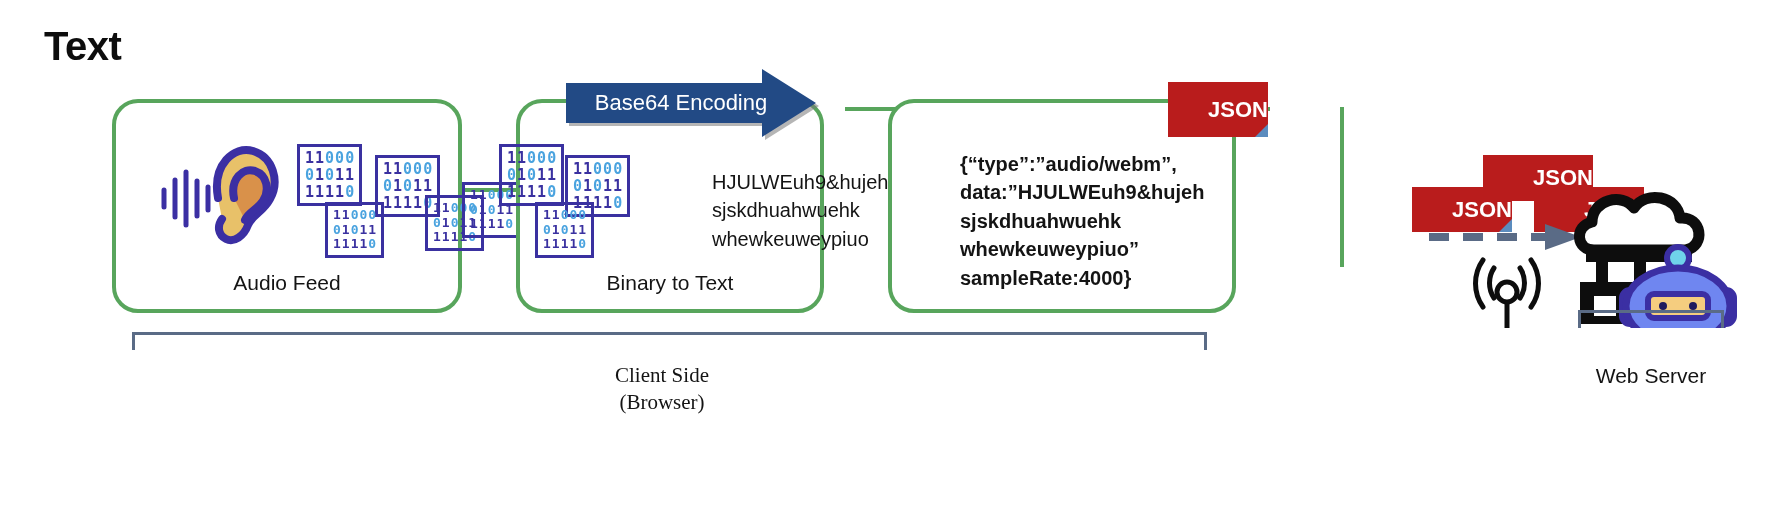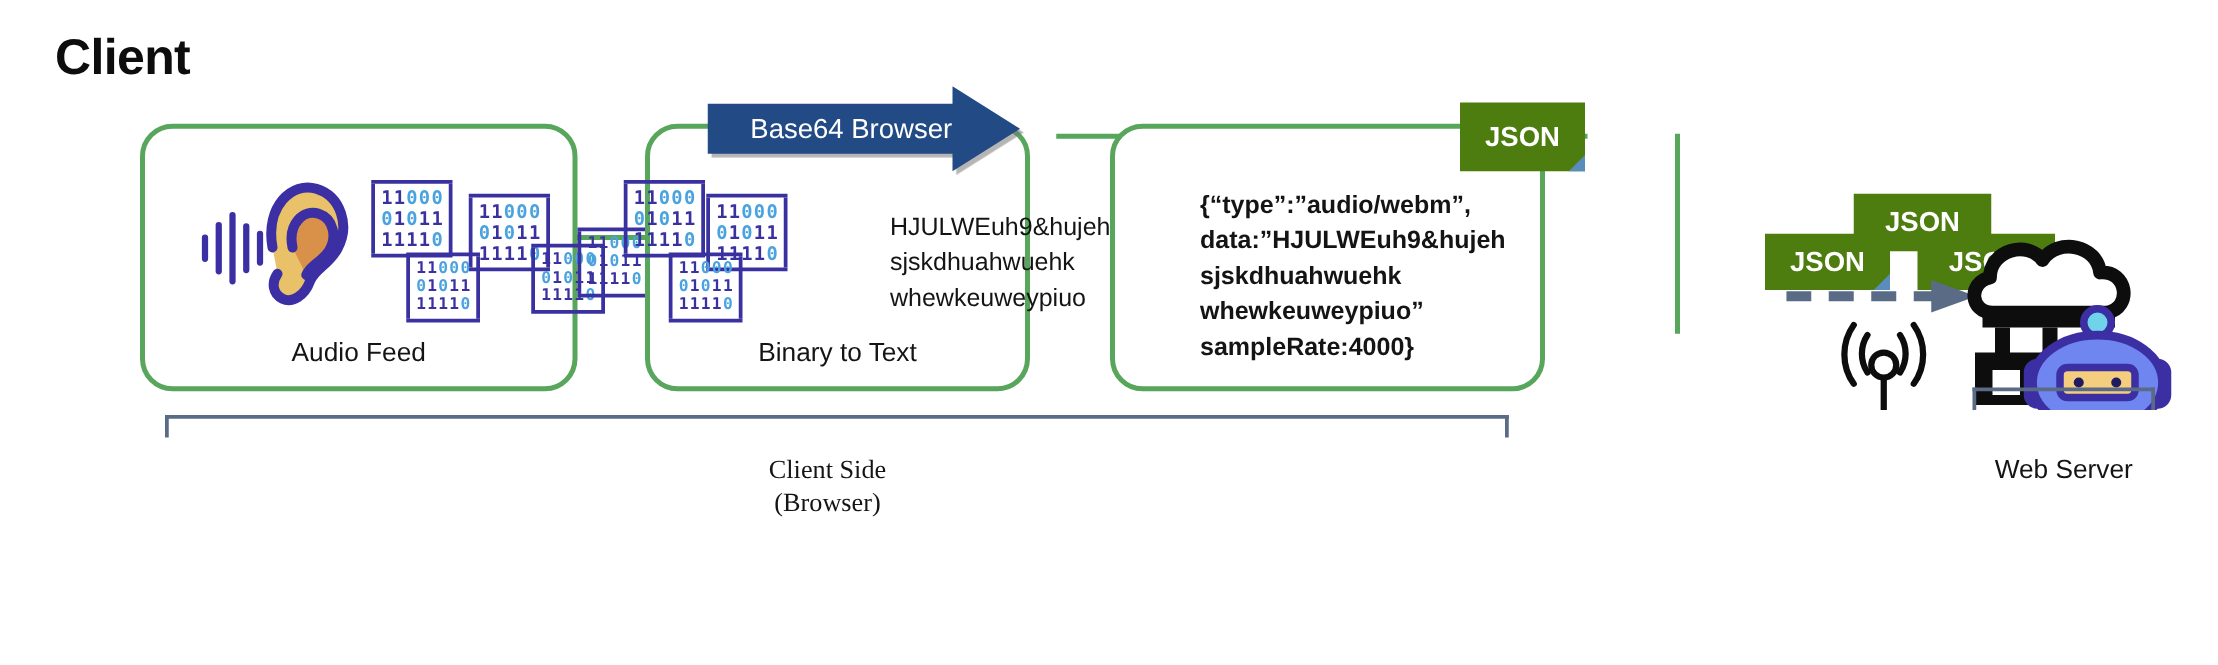--- a/index.html
+++ b/index.html
@@ -118,27 +118,27 @@
     position: absolute;
     font-size: 20px;
     line-height: 1.42;
     color: #141414;
     white-space: pre-line;
   }
 
   
   .json-badge {
     position: absolute;
-    background: #4d7c0f;
+    background: #b91c1c;
     color: #ffffff;
     font-size: 22px;
     font-weight: bold;
     display: flex;
     align-items: center;
-    justify-content: center;
+    justify-content: flex-end;
     box-sizing: border-box;
   }
   .json-badge .notch {
     position: absolute;
     right: 0;
     bottom: 0;
     width: 0;
     height: 0;
     border-left: 13px solid transparent;
     border-bottom: 13px solid #5b8cbe;
@@ -181,21 +181,21 @@
     top: 178px;
     width: 200px;
     height: 150px;
   }
 </style>
 </head>
 <body>
 
 <div id="canvas">
 
-  <div class="page-title">Client</div>
+  <div class="page-title">Text</div>
 
   <div class="connector" style="left:455px; top:188px; width:70px;"></div>
   <div class="connector" style="left:845px; top:107px; width:70px;"></div>
   <div class="connector" style="left:1215px; top:107px; width:55px;"></div>
   <div class="connector" style="left:1340px; top:107px; width:4px; height:160px;"></div>
 
   <div class="stage" style="left:112px; top:99px; width:350px; height:214px;">
     <div class="stage-label">Audio Feed</div>
   </div>
 
@@ -232,21 +232,21 @@
 
   <div class="mono-text" style="left:712px; top:168px; width:190px;">HJULWEuh9&amp;hujeh
 sjskdhuahwuehk
 whewkeuweypiuo</div>
 
   <div class="b64-arrow">
     <svg width="250" height="68" viewBox="0 0 250 68">
       <polygon points="0,14 196,14 196,0 250,34 196,68 196,54 0,54" fill="#224a85"></polygon>
     </svg>
   </div>
-  <div class="b64-label">Base64 Browser</div>
+  <div class="b64-label">Base64 Encoding</div>
 
   <div class="stage" style="left:888px; top:99px; width:348px; height:214px;"></div>
 
   <div class="mono-text" style="left:960px; top:150px; width:260px;font-weight:bold;">{“type”:”audio/webm”,
 data:”HJULWEuh9&amp;hujeh
 sjskdhuahwuehk
 whewkeuweypiuo”
 sampleRate:4000}</div>
 
   <div class="json-badge" style="left:1168px; top:82px; width:100px; height:55px;">

